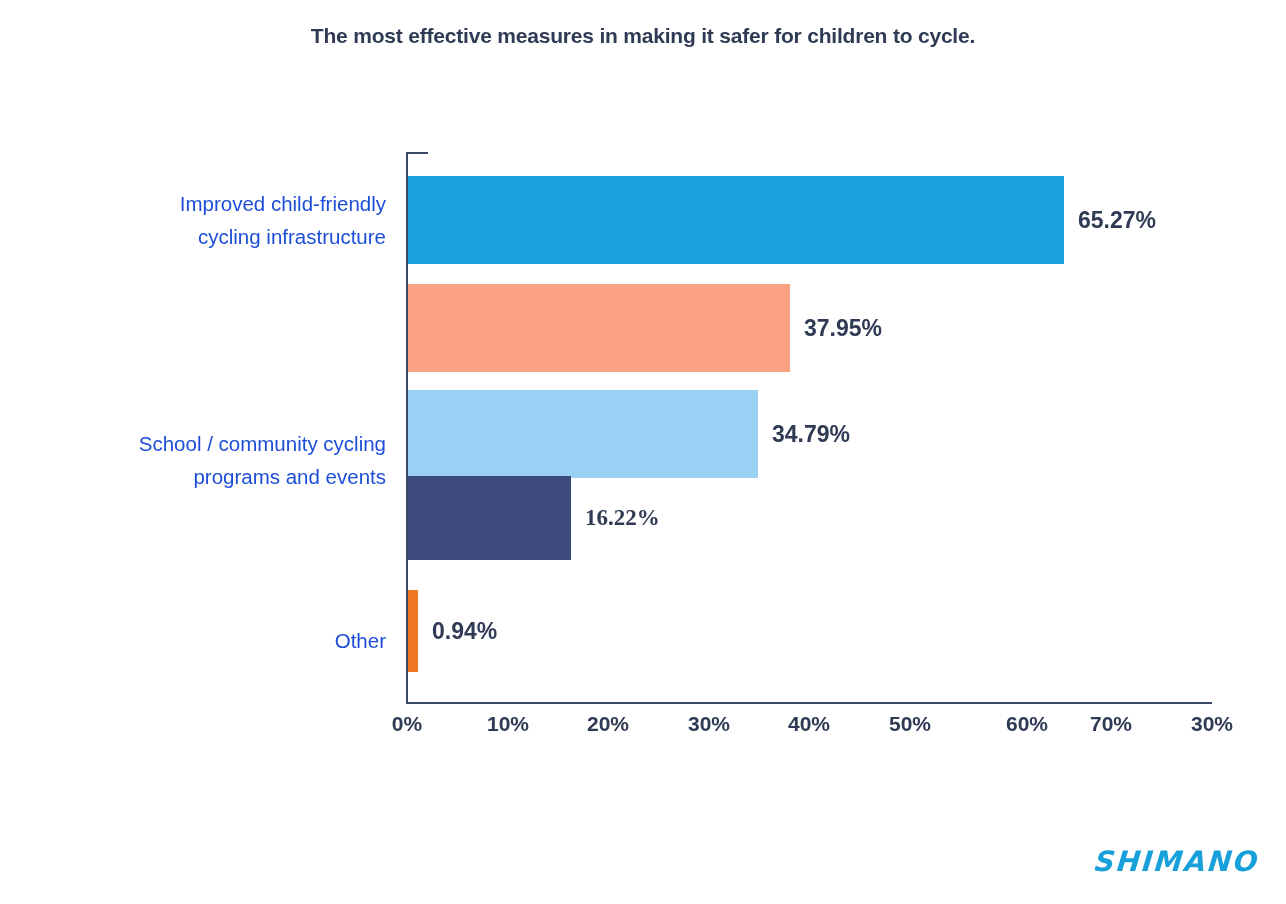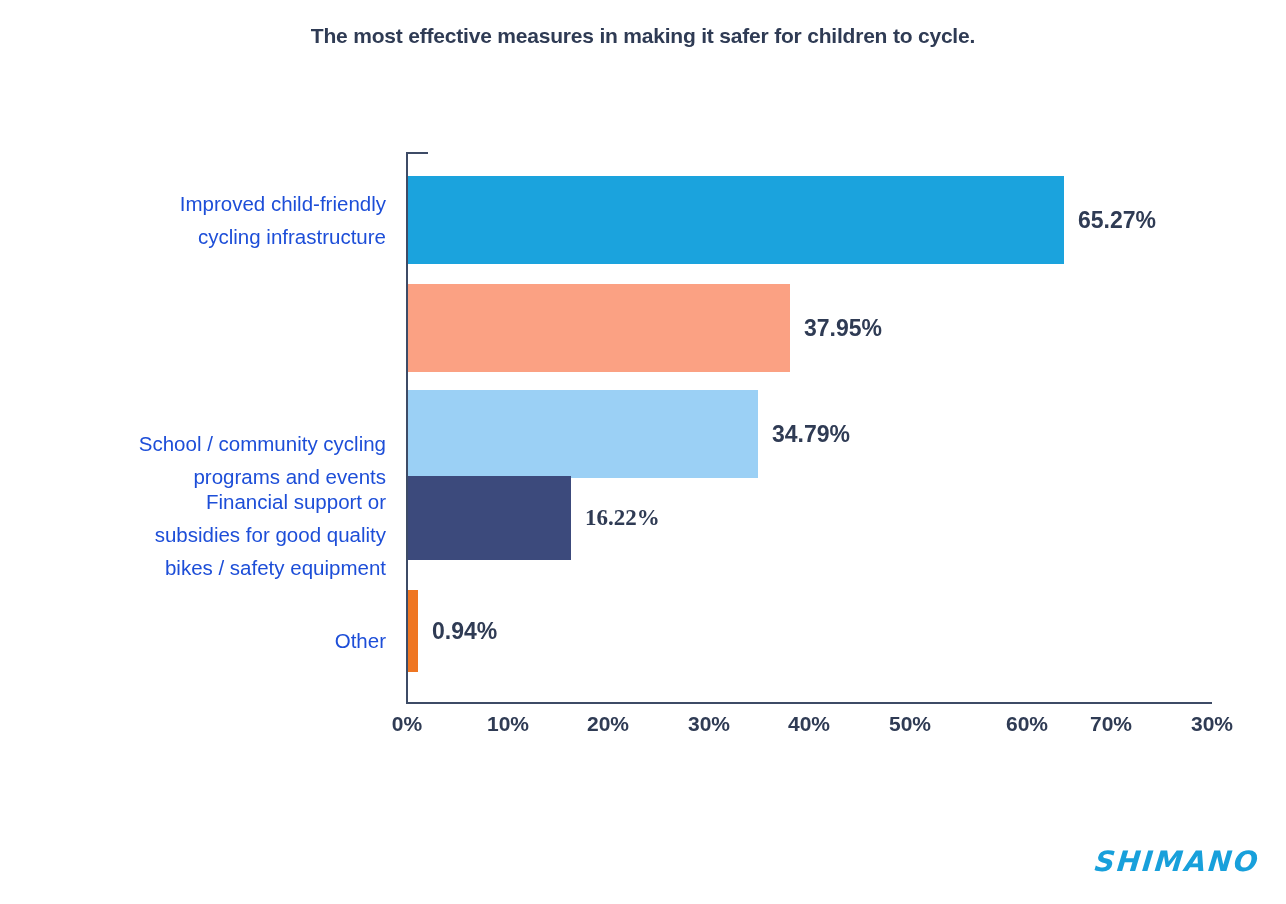--- a/index.html
+++ b/index.html
@@ -166,23 +166,20 @@
     <div class="row" style="top: 438px; height: 82px;">
       <div class="bar" style="width: 10px; height: 82px; background: #ef7622;"></div>
       <div class="bar-value" style="left: 10px;">0.94%</div>
     </div>
   </div>
 
   <div class="cat-wrap" style="top: 188px;">Improved child-friendly
 cycling infrastructure</div>
   <div class="cat-wrap" style="top: 400px; margin-top: 28px;">School / community cycling
 programs and events</div>
-  <div class="cat-wrap" style="top: 486px;">Financial support or
-subsidies for good quality
-bikes / safety equipment</div>
   <div class="cat-wrap" style="top: 625px;">Other</div>
 
   <div class="xtick" style="left: 407px;">0%</div>
   <div class="xtick" style="left: 508px;">10%</div>
   <div class="xtick" style="left: 608px;">20%</div>
   <div class="xtick" style="left: 709px;">30%</div>
   <div class="xtick" style="left: 809px;">40%</div>
   <div class="xtick" style="left: 910px;">50%</div>
   <div class="xtick" style="left: 1011px; margin-left: 16px;">60%</div>
   <div class="xtick" style="left: 1111px;">70%</div>

